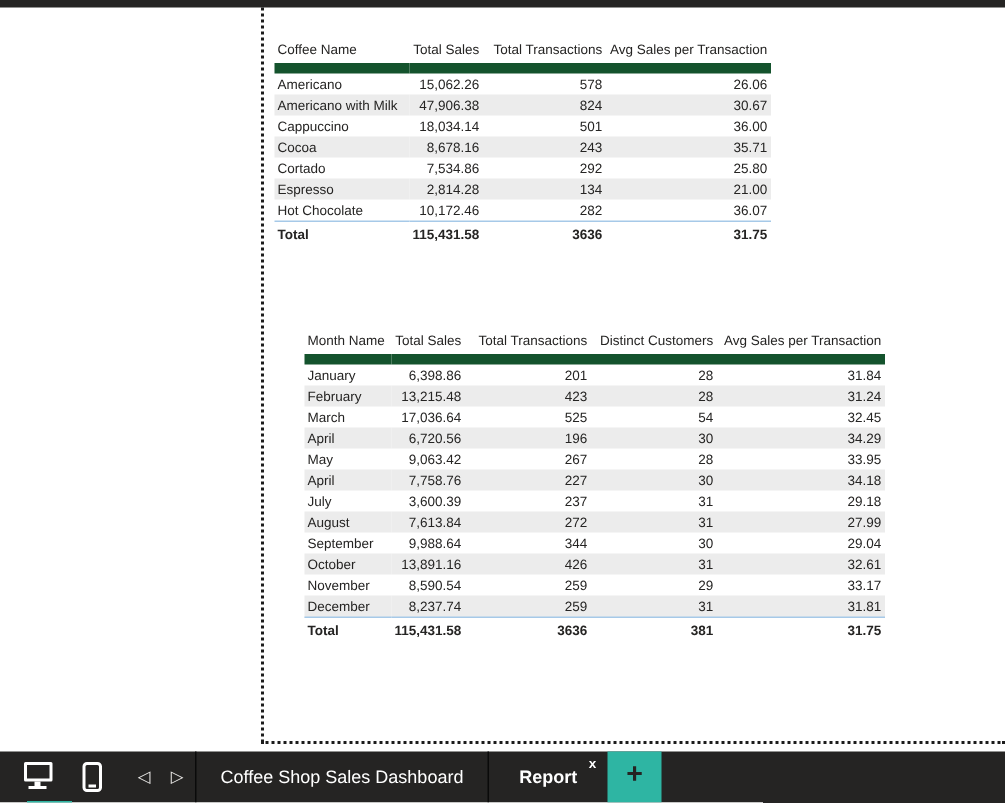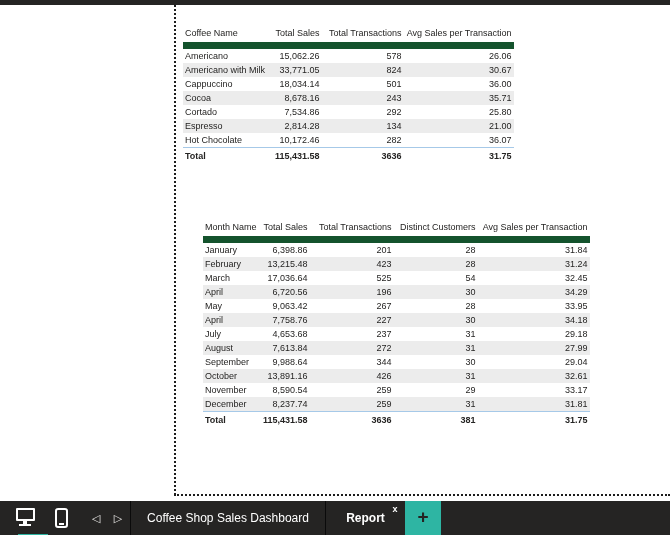--- a/index.html
+++ b/index.html
@@ -157,21 +157,21 @@
       </thead>
     <tbody>
         <tr>
           <td class="left">Americano</td>
           <td class="right">15,062.26</td>
           <td class="right">578</td>
           <td class="right">26.06</td>
         </tr>
         <tr>
           <td class="left">Americano with Milk</td>
-          <td class="right">33,771.05</td>
+          <td class="right">47,906.38</td>
           <td class="right">824</td>
           <td class="right">30.67</td>
         </tr>
         <tr>
           <td class="left">Cappuccino</td>
           <td class="right">18,034.14</td>
           <td class="right">501</td>
           <td class="right">36.00</td>
         </tr>
         <tr>
@@ -259,21 +259,21 @@
         </tr>
         <tr>
           <td class="left">April</td>
           <td class="right">7,758.76</td>
           <td class="right">227</td>
           <td class="right">30</td>
           <td class="right">34.18</td>
         </tr>
         <tr>
           <td class="left">July</td>
-          <td class="right">4,653.68</td>
+          <td class="right">3,600.39</td>
           <td class="right">237</td>
           <td class="right">31</td>
           <td class="right">29.18</td>
         </tr>
         <tr>
           <td class="left">August</td>
           <td class="right">7,613.84</td>
           <td class="right">272</td>
           <td class="right">31</td>
           <td class="right">27.99</td>

